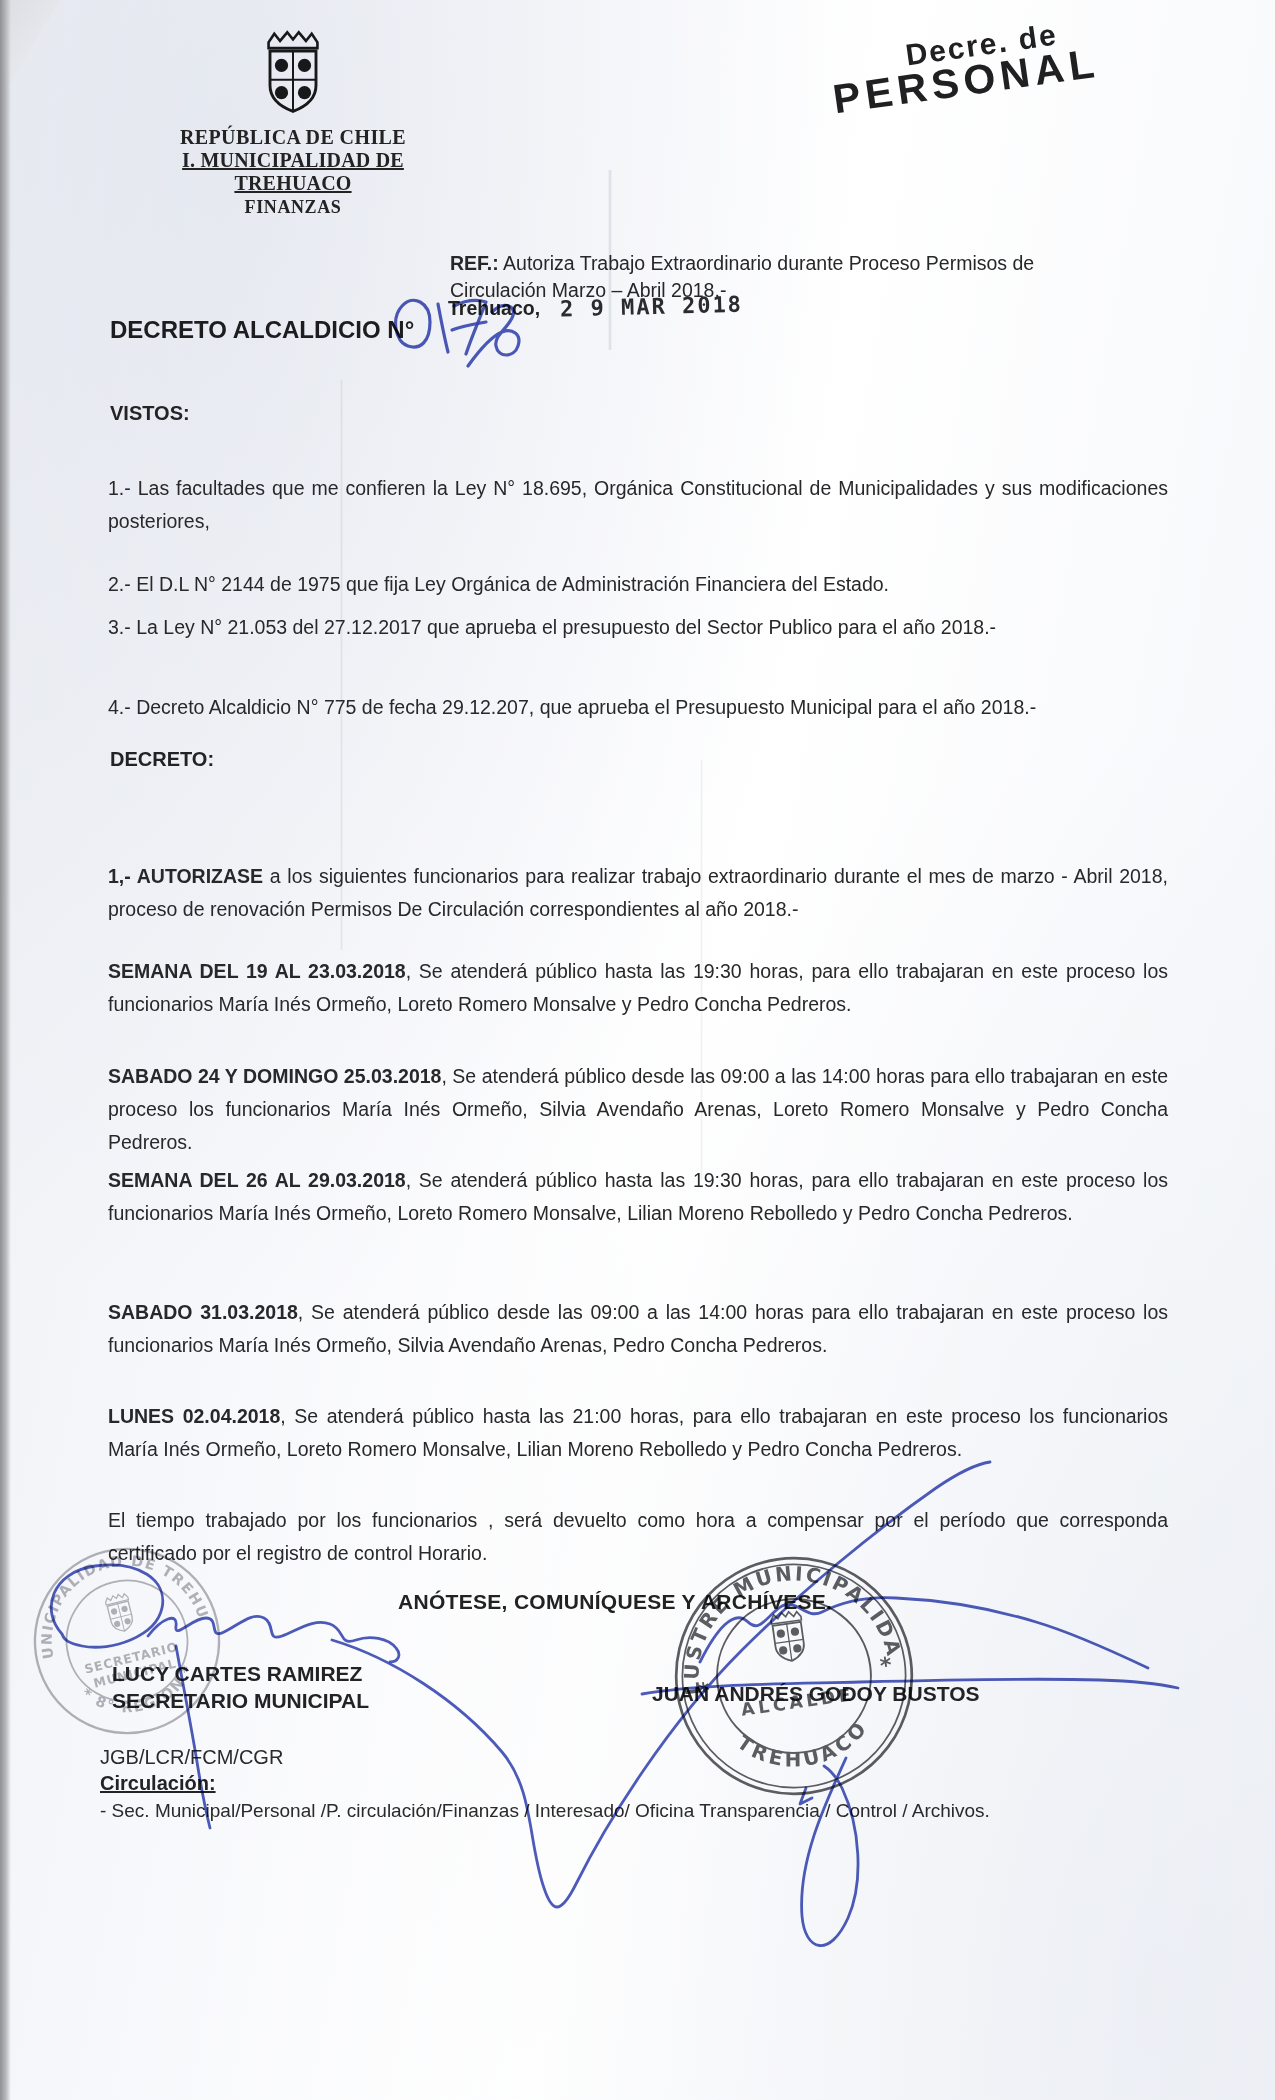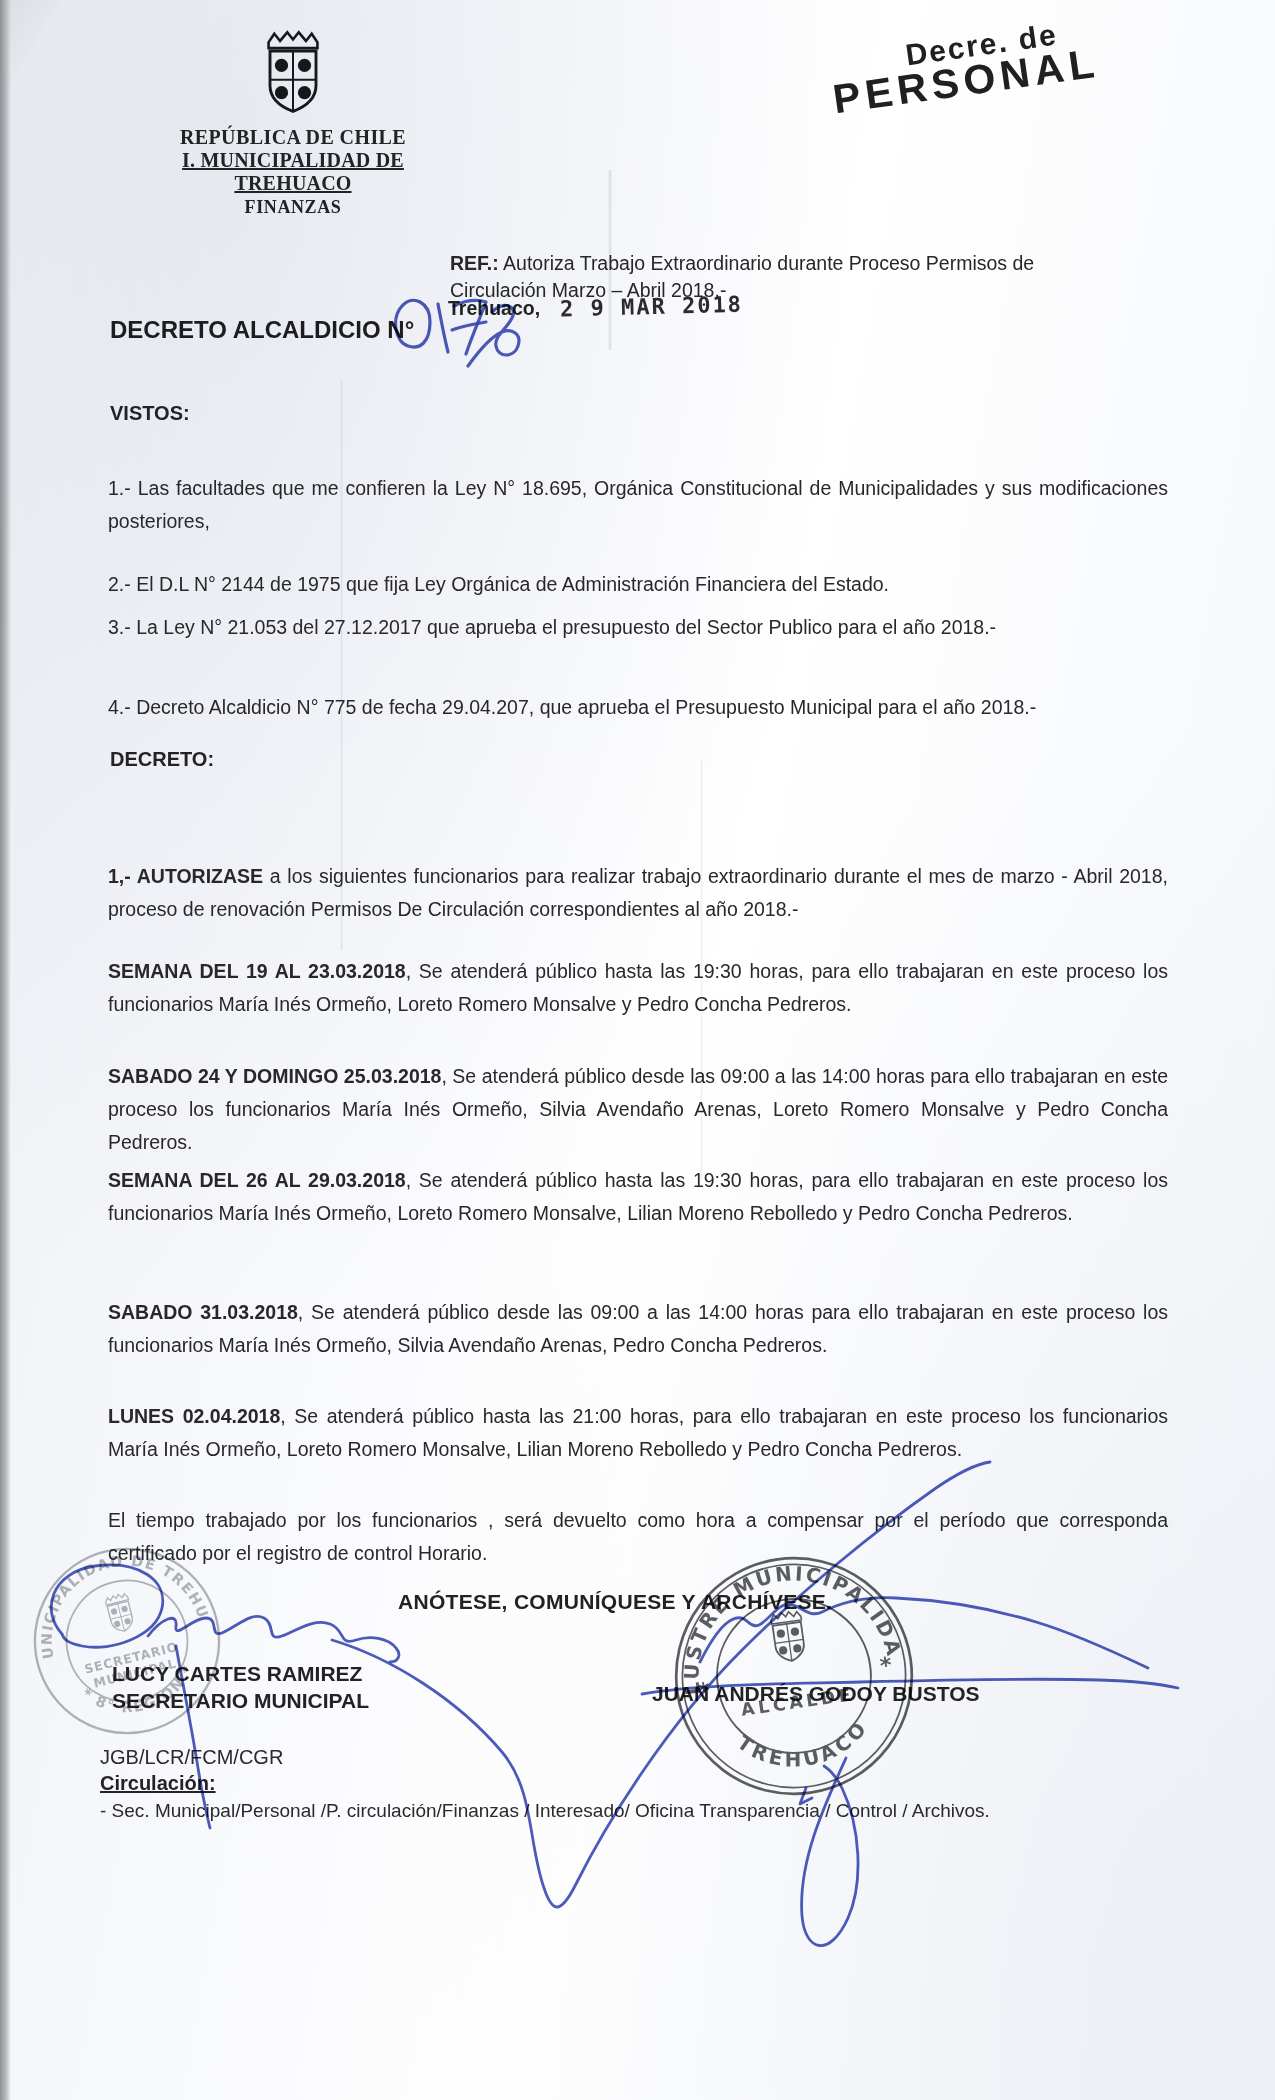--- a/index.html
+++ b/index.html
@@ -102,21 +102,21 @@
 
 <div class="place">Trehuaco,</div>
 <div class="date-stamp">2 9 MAR 2018</div>
 
 <div class="decree-title">DECRETO ALCALDICIO N°</div>
 
 <div class="h-bold" style="top:402px;">VISTOS:</div>
 <p class="par" style="top:452px;">1.- Las facultades que me confieren la Ley N° 18.695, Orgánica Constitucional de Municipalidades y sus modificaciones posteriores,</p>
 <p class="par" style="top:548px;">2.- El D.L N° 2144 de 1975 que fija Ley Orgánica de Administración Financiera del Estado.</p>
 <p class="par" style="top:591px;">3.- La Ley N° 21.053 del 27.12.2017 que aprueba el presupuesto del Sector Publico para el año 2018.-</p>
-<p class="par" style="top:671px;">4.- Decreto Alcaldicio N° 775 de fecha 29.04.207, que aprueba el Presupuesto Municipal para el año 2018.-</p>
+<p class="par" style="top:671px;">4.- Decreto Alcaldicio N° 775 de fecha 29.12.207, que aprueba el Presupuesto Municipal para el año 2018.-</p>
 
 <div class="h-bold" style="top:748px;">DECRETO:</div>
 <p class="par" style="top:840px;"><b>1,- AUTORIZASE</b><span>  a los siguientes funcionarios para  realizar trabajo extraordinario durante el mes de marzo - Abril 2018, proceso de renovación Permisos De Circulación correspondientes al año 2018.-</span></p>
 
 <p class="par" style="top:935px;"><b>SEMANA DEL 19 AL 23.03.2018</b><span>, Se atenderá público hasta las 19:30 horas, para ello trabajaran en este proceso los funcionarios María Inés Ormeño, Loreto Romero Monsalve y Pedro Concha Pedreros.</span></p>
 <p class="par" style="top:1040px;"><b>SABADO 24 Y DOMINGO 25.03.2018</b><span>, Se atenderá público desde las 09:00 a las 14:00 horas para ello trabajaran en este proceso los funcionarios María Inés Ormeño, Silvia Avendaño Arenas, Loreto Romero Monsalve y Pedro Concha Pedreros.</span></p>
 <p class="par" style="top:1144px;"><b>SEMANA DEL 26 AL 29.03.2018</b><span>, Se atenderá público hasta las 19:30 horas, para ello trabajaran en este proceso los funcionarios María Inés Ormeño, Loreto Romero Monsalve, Lilian Moreno Rebolledo y Pedro Concha Pedreros.</span></p>
 <p class="par" style="top:1276px;"><b>SABADO 31.03.2018</b><span>,  Se atenderá público desde las 09:00 a las 14:00 horas para ello trabajaran en este proceso los funcionarios María Inés Ormeño, Silvia Avendaño Arenas,  Pedro Concha Pedreros.</span></p>
 <p class="par" style="top:1380px;"><b>LUNES 02.04.2018</b><span>, Se atenderá público hasta las 21:00 horas, para ello trabajaran en este proceso los funcionarios María Inés Ormeño, Loreto Romero Monsalve, Lilian Moreno Rebolledo y Pedro Concha Pedreros.</span></p>
 

